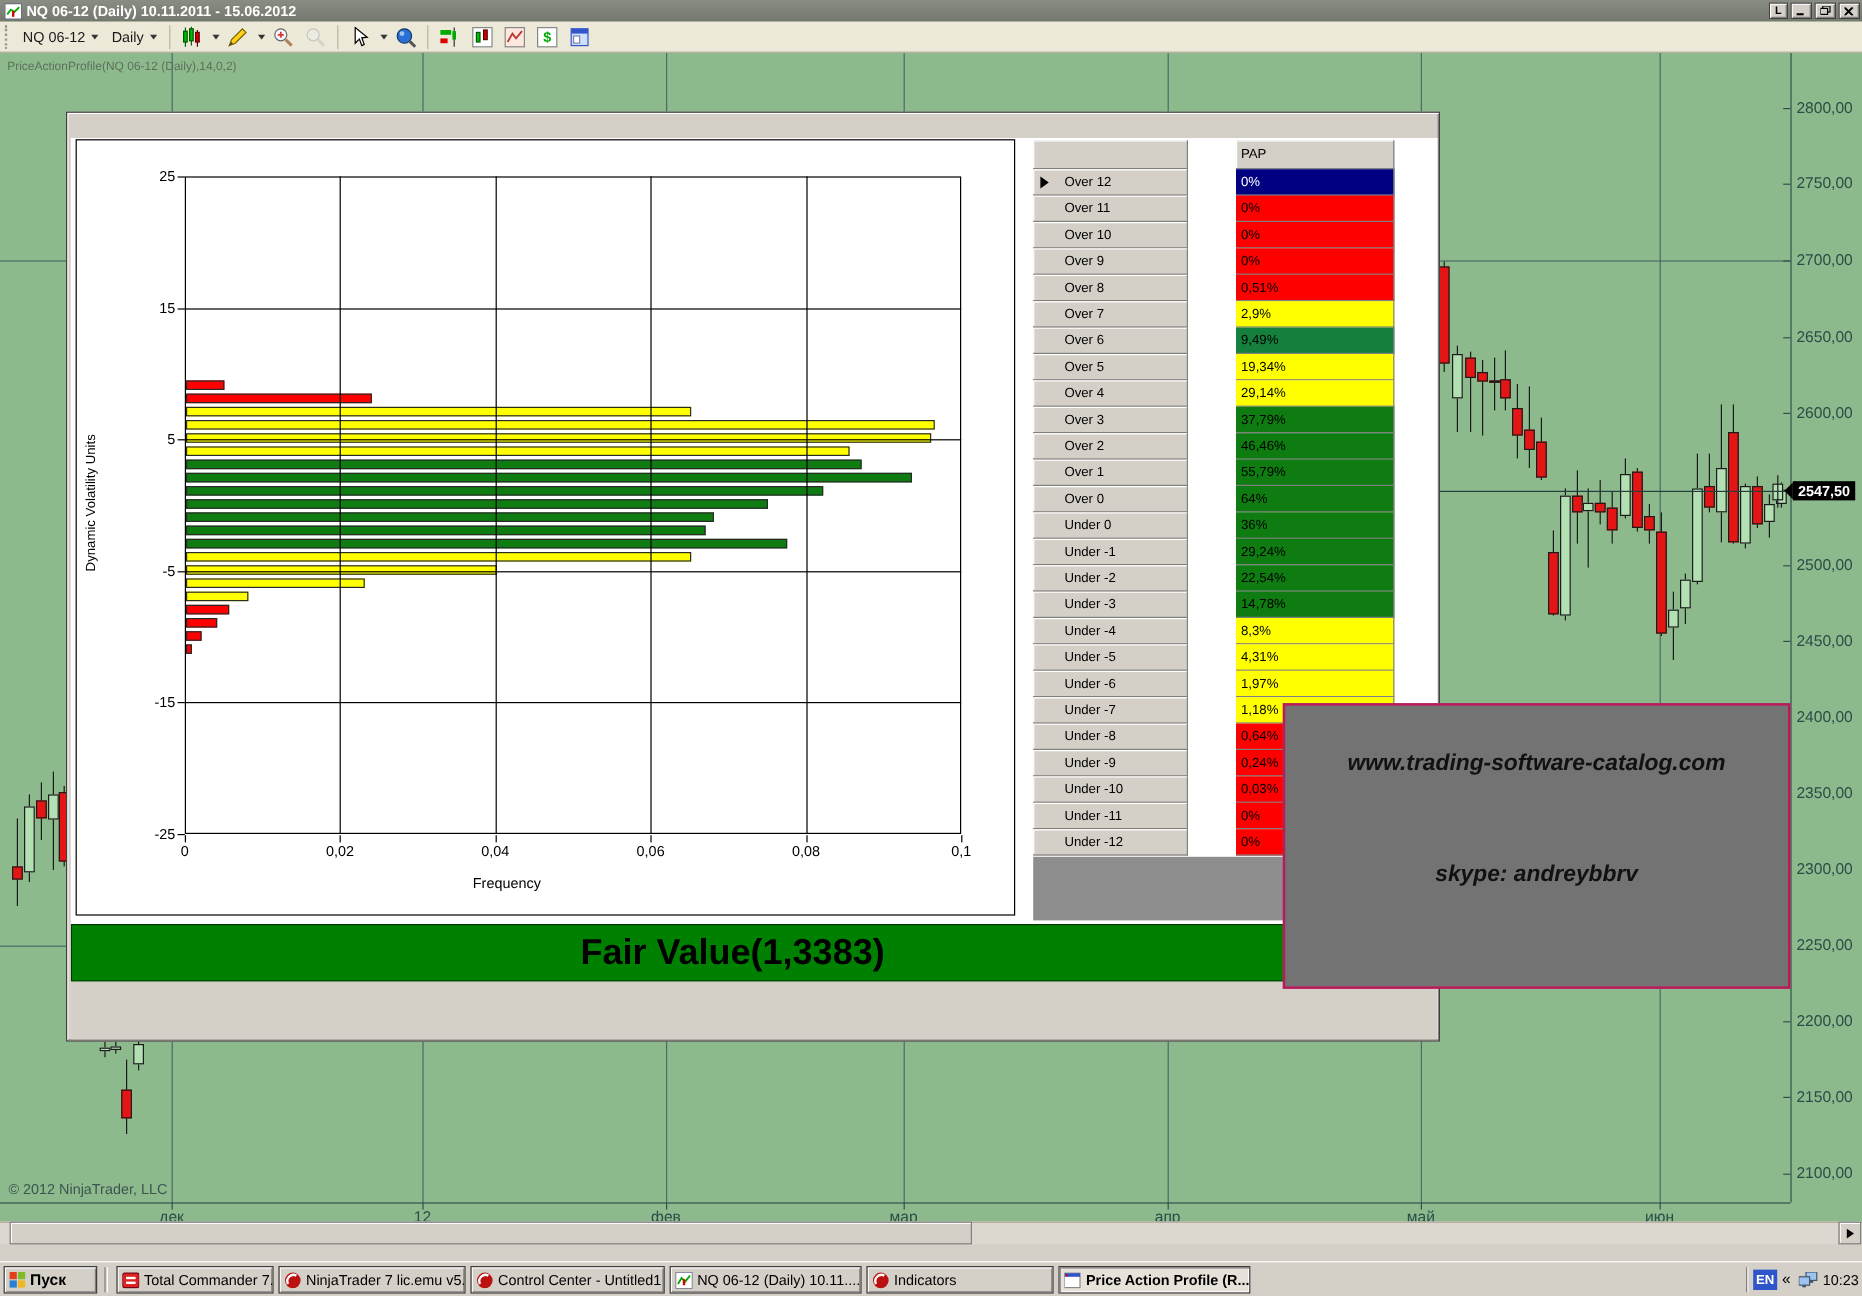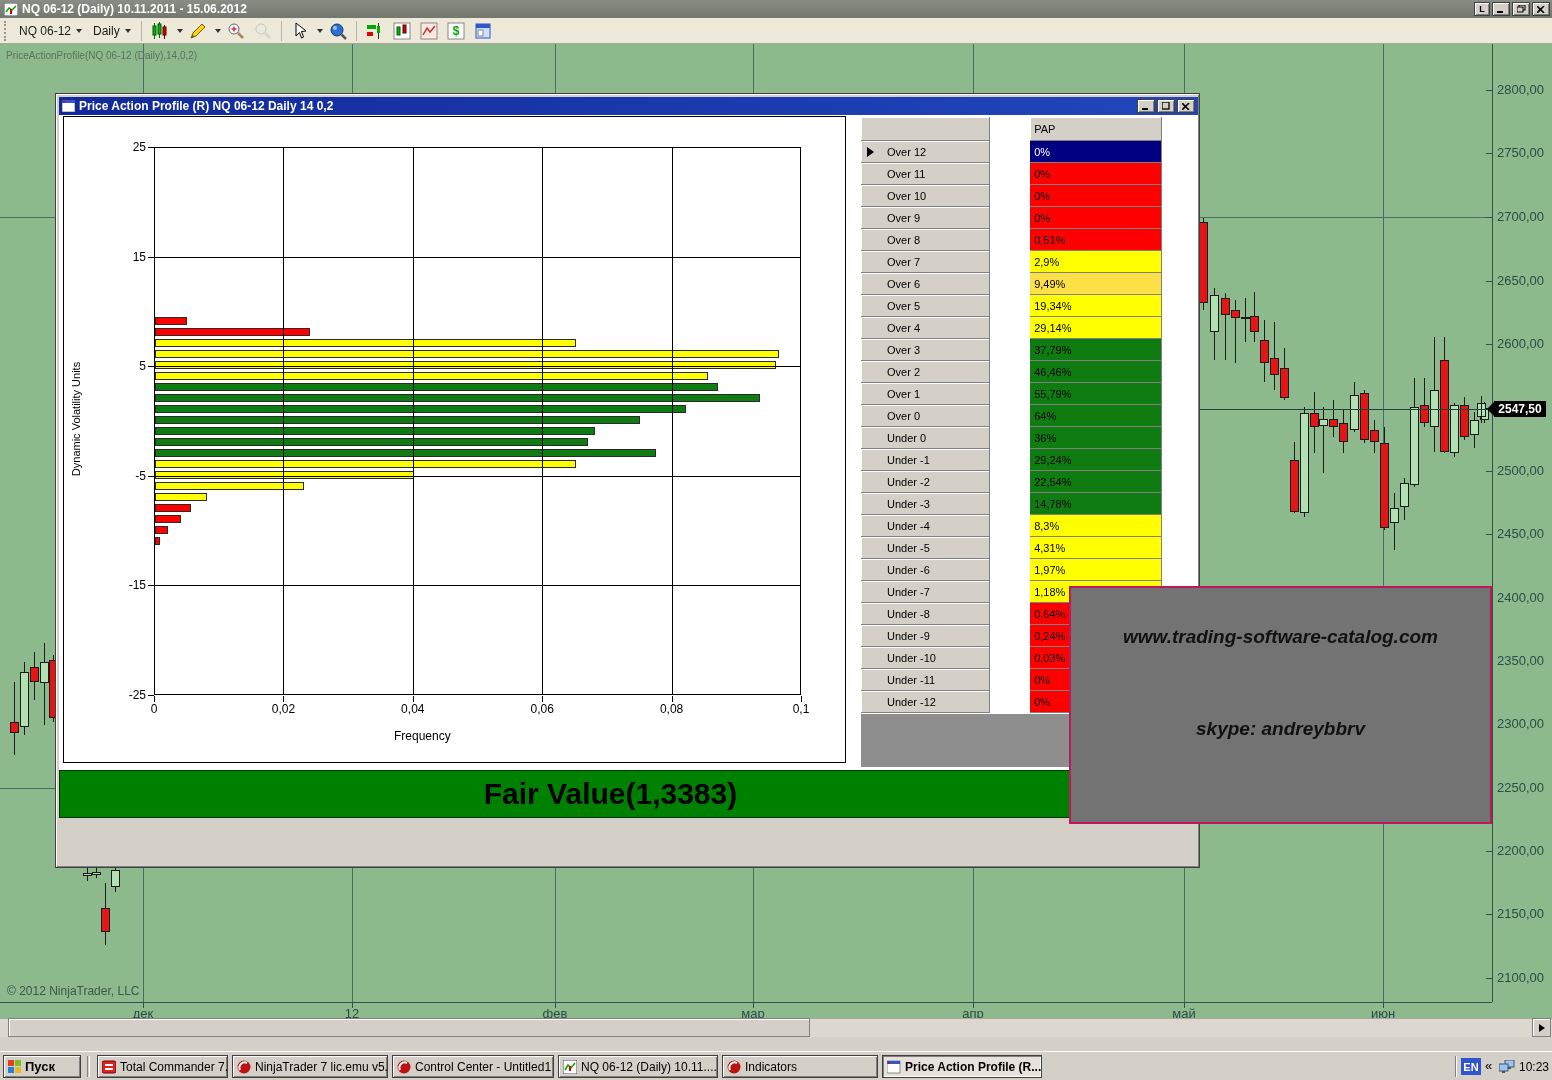--- a/index.html
+++ b/index.html
@@ -370,45 +370,20 @@
       <div class="abs wick" style="left: 1481px; top: 396px; height: 27px;"></div>
     </div>
   <div class="abs" id="indlabel">PriceActionProfile(NQ 06-12 (Daily),14,0,2)</div>
   <div class="abs" id="copyright">© 2012 NinjaTrader, LLC</div>
   <div class="abs" id="axisv"></div>
   <div class="abs" id="axish"></div>
   <div class="abs" id="priceline"></div>
   <div class="abs" id="pricetag">2547,50</div>
 
   <div id="popup" class="abs">
-    <div id="ptitle">
-      <svg class="ticon" viewBox="0 0 13 12">
-        <rect x="0" y="0" width="13" height="12" fill="#fff" stroke="#888"></rect>
-        <rect x="0" y="0" width="13" height="3" fill="#35c"></rect>
-        <rect x="1" y="1" width="2" height="1.5" fill="#d00"></rect>
-      </svg>
-      <span>Price Action Profile (R) NQ 06-12 Daily 14 0,2</span>
-      <div id="pbtns">
-        <div class="wbtn">
-            <svg width="8" height="7" viewBox="0 0 8 7">
-              <rect x="0" y="5" width="6" height="2" fill="#000"></rect>
-            </svg>
-          </div>
-        <div class="wbtn">
-            <svg width="8" height="8" viewBox="0 0 8 8">
-              <rect x="0" y="0" width="7" height="7" fill="none" stroke="#000" stroke-width="1.3"></rect>
-            </svg>
-          </div>
-        <div class="wbtn">
-            <svg width="8" height="7" viewBox="0 0 8 7">
-              <path d="M0 0 L7 7 M7 0 L0 7" stroke="#000" stroke-width="1.6"></path>
-            </svg>
-          </div>
-      </div>
-    </div>
     <div id="pclient">
       <div id="chartpanel">
         <div id="plotbox"></div>
         <div id="ylab">Dynamic Volatility Units</div>
         <div id="xlab">Frequency</div>
         <div id="axesticks">
             <div class="xtm" style="left: 90px;"></div>
             <div class="xtick" style="left: 90px;">0</div>
             <div class="xtm" style="left: 219.4px;"></div>
             <div class="xtick" style="left: 219.4px;">0,02</div>
@@ -504,21 +479,21 @@
           <div class="trow">
             <div class="rowhdr">
               <span>Over 7</span>
             </div>
             <div class="valcell" style="background: rgb(255, 255, 0);">2,9%</div>
           </div>
           <div class="trow">
             <div class="rowhdr">
               <span>Over 6</span>
             </div>
-            <div class="valcell" style="background: #fde047;">9,49%</div>
+            <div class="valcell" style="background: #15803d;">9,49%</div>
           </div>
           <div class="trow">
             <div class="rowhdr">
               <span>Over 5</span>
             </div>
             <div class="valcell" style="background: rgb(255, 255, 0);">19,34%</div>
           </div>
           <div class="trow">
             <div class="rowhdr">
               <span>Over 4</span>

